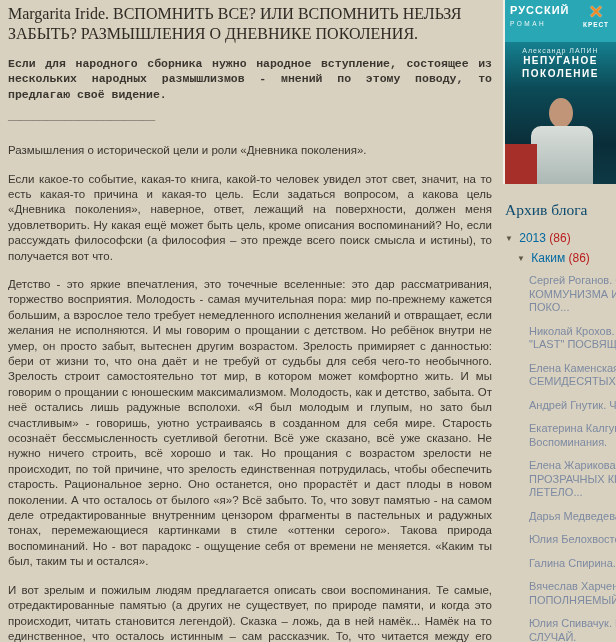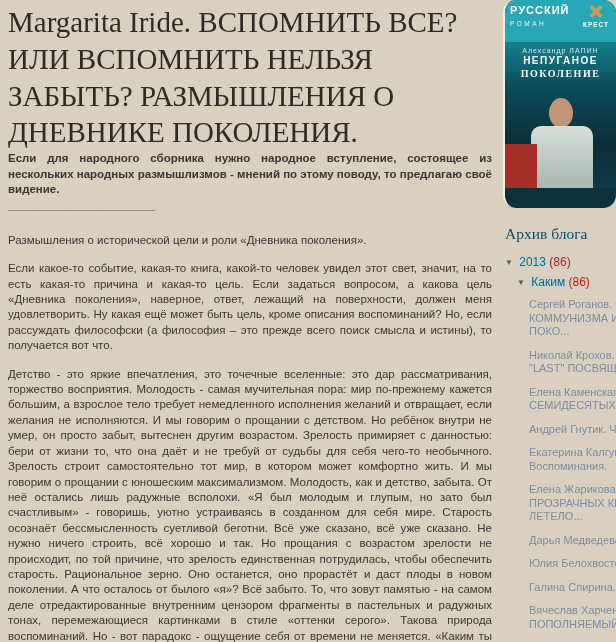--- a/index.html
+++ b/index.html
@@ -11,60 +11,61 @@
     overflow:hidden;
   }
 
   
   .main {
     position:absolute; left:8px; top:4px; width:484px;
   }
   .post-title {
     font-family:"Liberation Serif", serif;
     font-weight:normal;
-    font-size:29px;
+    font-size:16px;
     line-height:1.27;
     color:#2e2a24;
+    margin-bottom:11px;
   }
   .intro {
     font-weight:bold;
     font-size:11.5px;
     line-height:15.5px;
     color:#3a3630;
     text-align:justify;
+    font-family:Liberation Mono, monospace;
   }
   .divider {
     font-weight:bold;
     font-size:11.5px;
     line-height:15px;
     color:#3a3630;
-    margin-top:0;
+    margin-top:6px;
     letter-spacing:0;
   }
   .body-par {
     font-size:11.5px;
     line-height:15.4px;
     color:#3a3630;
     text-align:justify;
     margin-top:13px;
   }
   .body-par.first { margin-top:20px; }
 
   
   .sidebar { position:absolute; left:503px; top:0; width:113px; }
 
   
   .cover {
     position:relative;
-    width:113px; height:208px;
+    width:113px; height:184px;
     border-left:2px solid #f2efe6;
     overflow:hidden;
     background:#0a313c;
     cursor:pointer;
-    border-radius:13px;
   }
   .cover-band {
     position:relative;
     height:42px;
     background:#2aa7b5;
     padding:4px 5px 0 5px;
   }
   .series {
     color:#ffffff; font-weight:bold; font-size:11px; letter-spacing:1px;
   }
@@ -85,21 +86,21 @@
     position:relative; height:146px;
     background:linear-gradient(180deg,#15808f 0%,#0c4a57 32%,#0a2e39 70%,#0d3945 100%);
   }
   .author {
     color:#d3ebee; font-size:7px; letter-spacing:1px; text-align:center; padding-top:5px;
   }
   .book-title {
     color:#ffffff; font-weight:bold; font-size:10px; letter-spacing:1.5px;
     text-align:center; line-height:13px;
   }
-  .book-title.second { margin-bottom:10px;font-family:Liberation Serif, serif; }
+  .book-title.second { margin-bottom:10px; }
   .head-shape {
     position:absolute; left:44px; top:56px; width:24px; height:30px;
     background:#c09578; border-radius:50%;
   }
   .shirt-shape {
     position:absolute; left:26px; top:84px; width:62px; height:62px;
     background:linear-gradient(180deg,#d9ded9 0%,#a9b6b2 100%);
     border-radius:10px 10px 0 0;
   }
   .red-patch {

